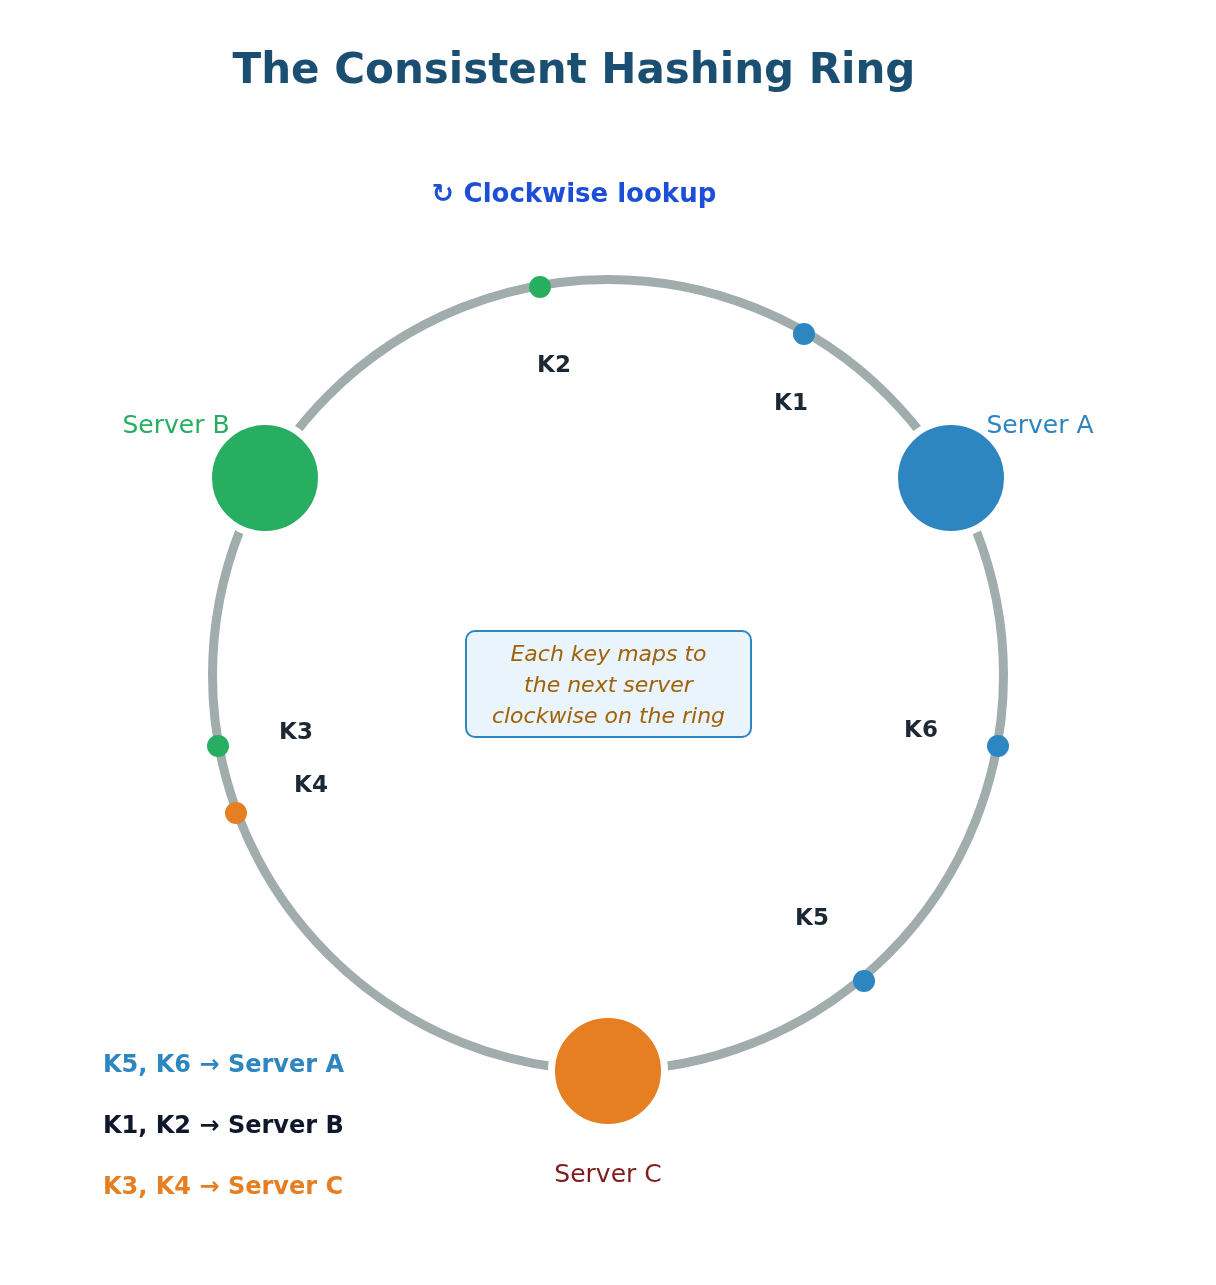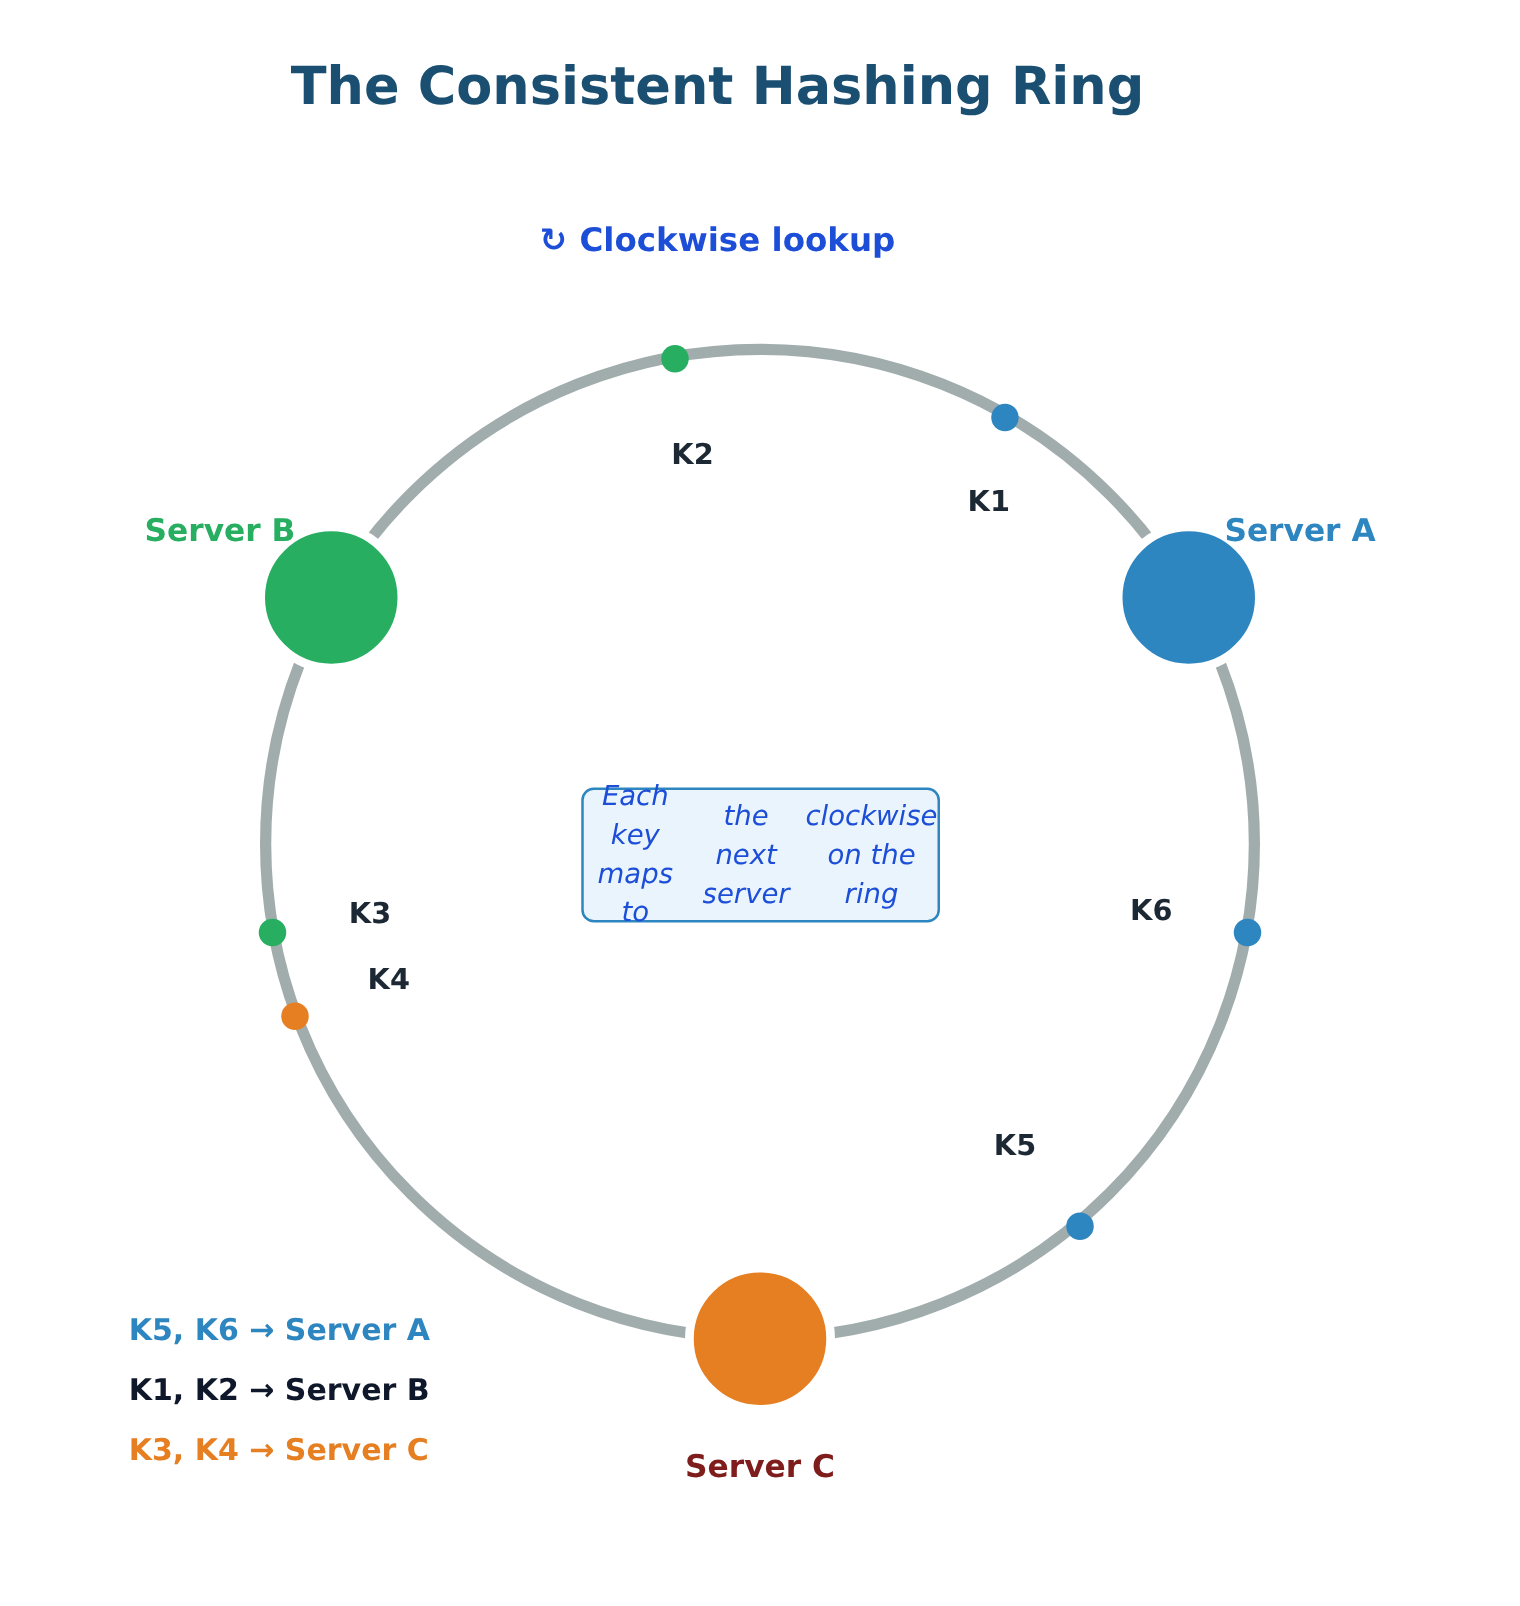--- a/index.html
+++ b/index.html
@@ -43,21 +43,21 @@
     border-radius: 50%;
     box-sizing: content-box;
   }
   .server-a { left: 891px; top: 418px; }
   .server-b { left: 205px; top: 418px; }
   .server-c { left: 548px; top: 1011px; }
   .server-label {
     position: absolute;
     transform: translate(-50%, -50%);
     font-size: 25px;
-    font-weight: bold;
+    font-weight: normal;
     white-space: nowrap;
   }
   .key-dot {
     position: absolute;
     width: 22px; height: 22px;
     border-radius: 50%;
   }
   .key-label {
     position: absolute;
     transform: translate(-50%, -50%);
@@ -68,35 +68,35 @@
   }
   .note-box {
     position: absolute;
     left: 465px; top: 630px;
     width: 287px; height: 108px;
     box-sizing: border-box;
     background: #EAF4FC;
     border: 2px solid #2E86C1;
     border-radius: 10px;
     display: flex;
+    flex-direction: column;
     justify-content: center;
     align-items: center;
     font-size: 22px;
     font-style: italic;
-    color: #1d4ed8;
+    color: #a16207;
     line-height: 31px;
     text-align: center;
-    gap: 12px;
   }
   .legend {
     position: absolute;
     left: 103px; top: 1050px;
     display: flex;
     flex-direction: column;
-    gap: 20px;
+    gap: 33px;
   }
   .legend-item {
     font-size: 24px;
     font-weight: bold;
     white-space: nowrap;
   }
 </style>
 </head>
 <body>
 

